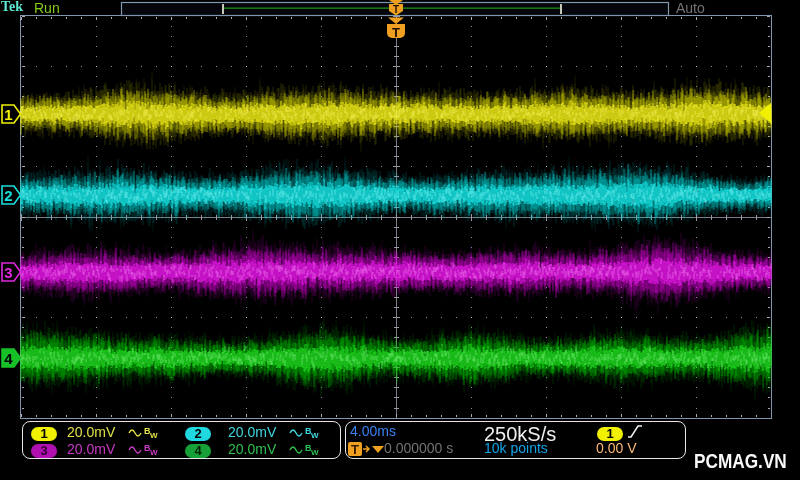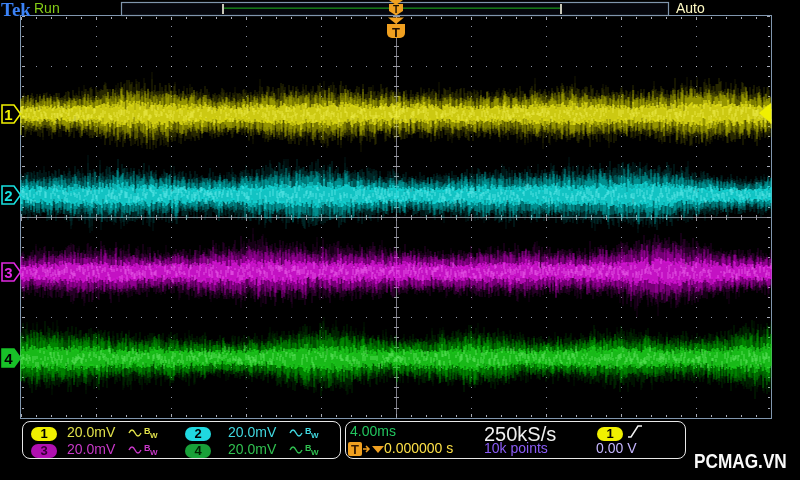--- a/index.html
+++ b/index.html
@@ -934,23 +934,23 @@
 <rect x="222" y="4" width="2" height="10" fill="#c8c8b8"></rect>
 <rect x="560" y="4" width="2" height="10" fill="#c8c8b8"></rect>
 <rect x="224" y="7.5" width="336" height="1.3" fill="#1a8f1a"></rect>
 <polygon points="389,0 403,0 396,5" fill="#f0a020"></polygon>
 <polygon points="389,4 403,4 403,11 396,15.5 389,11" fill="#f0a020"></polygon>
 <text x="396" y="12.5" fill="#201000" font-size="10" font-weight="bold" text-anchor="middle" font-family="Liberation Sans, sans-serif">T</text>
 <polygon points="388,17.5 404,17.5 396,24" fill="#f0a020"></polygon>
 <path d="M387 24h18v9a5 5 0 0 1 -5 5h-8a5 5 0 0 1 -5 -5z" fill="#f0a020"></path>
 <text x="396" y="36.5" fill="#201000" font-size="13" font-weight="bold" text-anchor="middle" font-family="Liberation Sans, sans-serif">T</text>
 </svg>
-<div class="abs" style="left:1px;top:-1px;color:#3b82f6;font-family:'Liberation Serif',serif;font-weight:bold;font-size:19px;letter-spacing:0px">Tek</div>
+<div class="abs" style="left:1px;top:-1px;color:#5eead4;font-family:'Liberation Serif',serif;font-weight:bold;font-size:14px;letter-spacing:0px">Tek</div>
 <div class="abs" style="left:34px;top:0px;color:#84cc16;font-size:14px">Run</div>
-<div class="abs" style="left:676px;top:0px;color:#fef9c3;font-size:14px">Auto</div>
+<div class="abs" style="left:676px;top:0px;color:#737373;font-size:14px">Auto</div>
 
 <div class="abs" style="left:22px;top:421px;width:319px;height:38px;border:1.5px solid #e8e8e8;border-radius:8px;background:#000"></div>
 <div class="abs" style="left:31px;top:424px;"><span class="pill" style="background:#f0f000">1</span></div>
 <div class="abs" style="left:67px;top:424px;color:#e0e04a;font-size:14px">20.0mV</div>
 <div class="abs" style="left:128px;top:424px;"><svg width="30" height="14" viewBox="0 0 30 14" style="vertical-align:-2px">
       <path d="M1 7 q3 -6 6 0 q3 6 6 0" fill="none" stroke="#e0e04a" stroke-width="1.4"></path>
       <text x="16" y="8" fill="#e0e04a" font-size="9" font-weight="bold" font-family="Liberation Sans, sans-serif">B</text>
       <text x="22" y="12" fill="#e0e04a" font-size="8" font-weight="bold" font-family="Liberation Sans, sans-serif">W</text>
     </svg></div>
 <div class="abs" style="left:185px;top:424px;"><span class="pill" style="background:#20d8e0">2</span></div>
@@ -969,29 +969,29 @@
     </svg></div>
 <div class="abs" style="left:185px;top:441px;"><span class="pill" style="background:#18a038;color:#002000">4</span></div>
 <div class="abs" style="left:228px;top:441px;color:#30c050;font-size:14px">20.0mV</div>
 <div class="abs" style="left:289px;top:441px;"><svg width="30" height="14" viewBox="0 0 30 14" style="vertical-align:-2px">
       <path d="M1 7 q3 -6 6 0 q3 6 6 0" fill="none" stroke="#30c050" stroke-width="1.4"></path>
       <text x="16" y="8" fill="#30c050" font-size="9" font-weight="bold" font-family="Liberation Sans, sans-serif">B</text>
       <text x="22" y="12" fill="#30c050" font-size="8" font-weight="bold" font-family="Liberation Sans, sans-serif">W</text>
     </svg></div>
 
 <div class="abs" style="left:345px;top:421px;width:341px;height:38px;border:1.5px solid #e8e8e8;border-radius:8px;background:#000"></div>
-<div class="abs" style="left:350px;top:423px;color:#22c55e;font-size:14px">4.00ms</div>
+<div class="abs" style="left:350px;top:423px;color:#3b82f6;font-size:14px">4.00ms</div>
 <div class="abs" style="left:484px;top:423px;color:#f0f0f0;font-size:20px">250kS/s</div>
 <div class="abs" style="left:597px;top:424px;"><span class="pill" style="background:#f0f000">1</span></div>
 <svg class="abs" width="18" height="16" viewBox="0 0 18 16" style="left:626px;top:423px">
   <path d="M2 14 h3 l7 -11 h4" fill="none" stroke="#f0f0f0" stroke-width="1.5"></path>
 </svg>
-<div class="abs" style="left:484px;top:440px;color:#8b5cf6;font-size:14px">10k points</div>
-<div class="abs" style="left:596px;top:440px;color:#c4b5fd;font-size:14px">0.00 V</div>
+<div class="abs" style="left:484px;top:440px;color:#0ea5e9;font-size:14px">10k points</div>
+<div class="abs" style="left:596px;top:440px;color:#fdba74;font-size:14px">0.00 V</div>
 
 <svg class="abs" width="40" height="18" viewBox="0 0 40 18" style="left:347px;top:441px">
   <rect x="1" y="1" width="14" height="14" rx="2" fill="#f0a020"></rect>
   <text x="8" y="13" fill="#3a1c00" font-size="13" font-weight="bold" text-anchor="middle" font-family="Liberation Sans, sans-serif">T</text>
   <path d="M16 8 h6 m-3 -3 l3 3 l-3 3" stroke="#f0a020" stroke-width="1.5" fill="none"></path>
   <polygon points="25,5 37,5 31,12" fill="#f0a020"></polygon>
 </svg>
-<div class="abs" style="left:384px;top:440px;color:#fde047;font-size:14px">0.000000 s</div>
+<div class="abs" style="left:384px;top:440px;color:#737373;font-size:14px">0.000000 s</div>
 
 <div class="abs" style="left:694px;top:449px;color:#fafafa;font-size:21px;font-weight:bold;transform:scaleX(0.82);transform-origin:0 0;white-space:nowrap">PCMAG.VN</div>
 </body></html>

